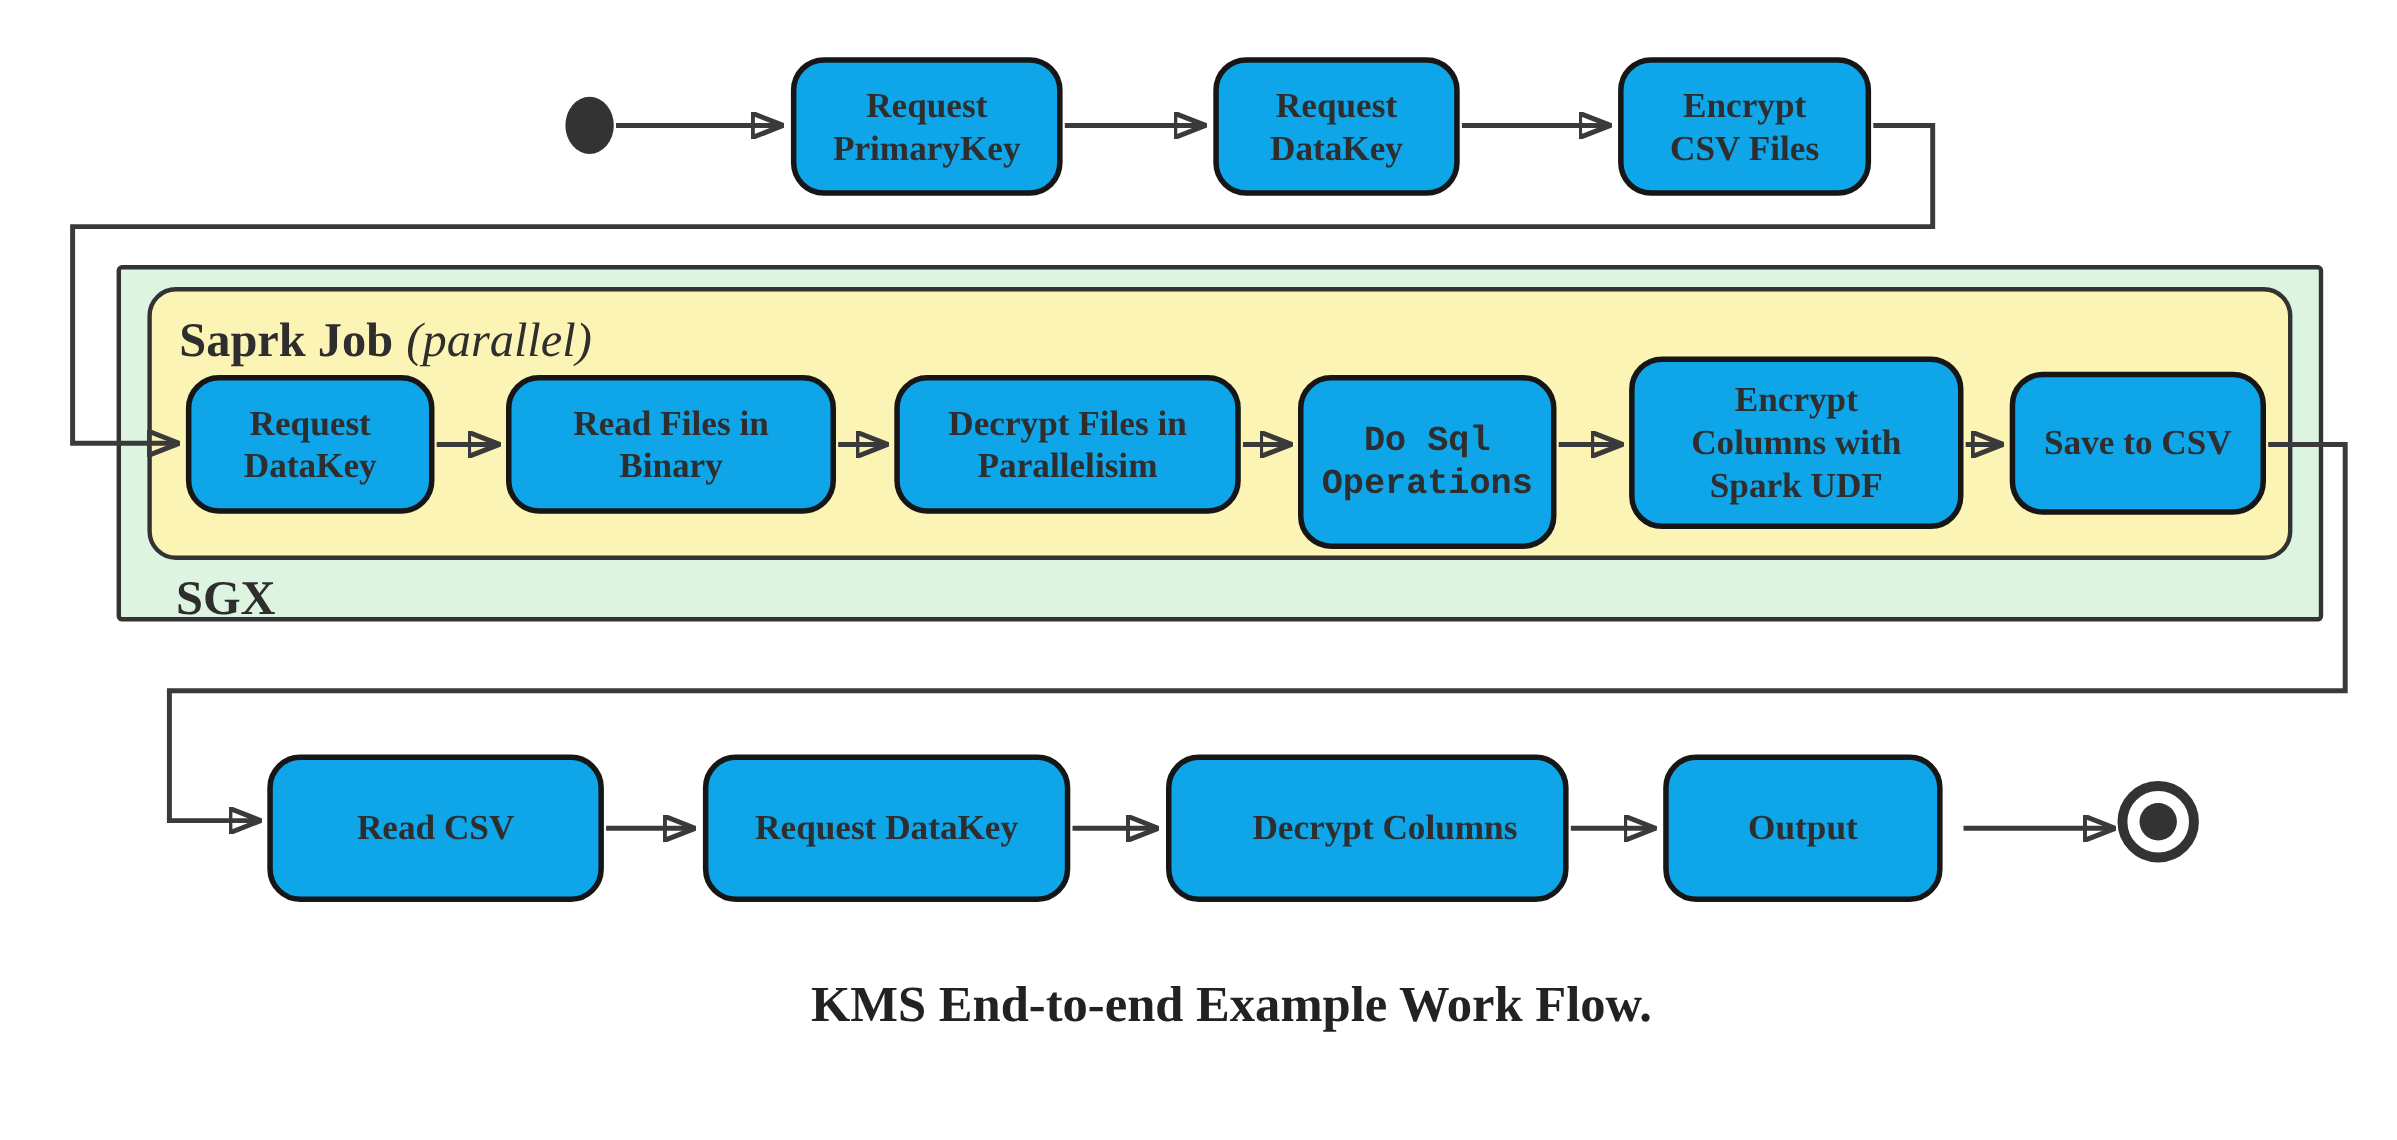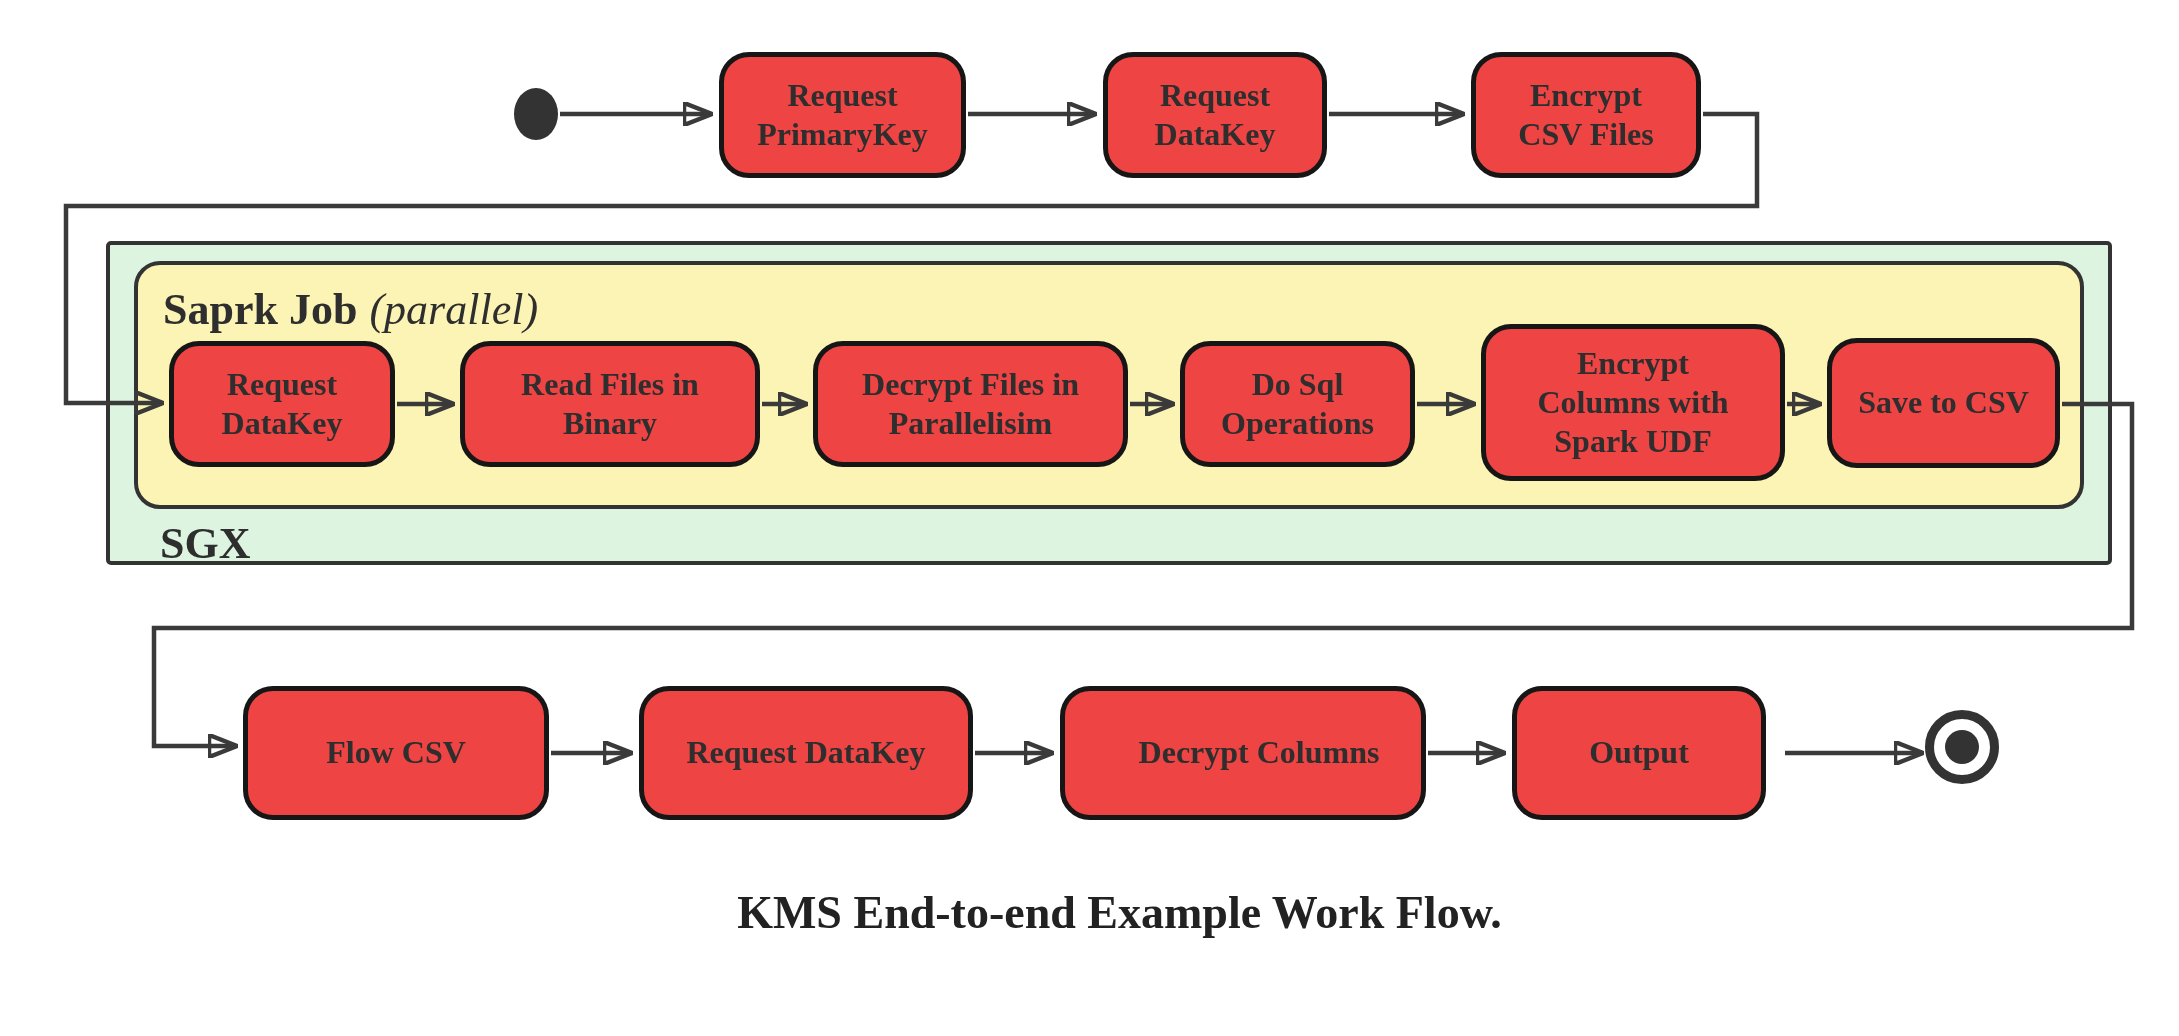--- a/index.html
+++ b/index.html
@@ -35,21 +35,21 @@
   #spark-label{left:163px;top:284px;}
   #spark-label .qualifier{
     font-weight:normal;
     font-style:italic;
     margin-left:12px;
   }
   #sgx-label{left:160px;top:518px;}
   .node{
     position:absolute;
     box-sizing:border-box;
-    background:#ef4444;
+    background:#0ea5e9;
     border:5px solid #161616;
     border-radius:30px;
     display:flex;
     align-items:center;
     justify-content:center;
     text-align:center;
   }
   .node-label{
     color:#2e2e2e;
     font-size:32px;
@@ -153,35 +153,35 @@
 DataKey</span>
   </div>
   <div class="node" style="left:460px;top:341px;width:300px;height:126px;">
     <span class="node-label">Read Files in
 Binary</span>
   </div>
   <div class="node" style="left:813px;top:341px;width:315px;height:126px;">
     <span class="node-label">Decrypt Files in
 Parallelisim</span>
   </div>
-  <div class="node" style="left:1180px;top:341px;width:235px;height:126px;">
+  <div class="node" style="left:1180px;top:341px;width:235px;height:158px;font-family:Liberation Mono, monospace;">
     <span class="node-label">Do Sql
 Operations</span>
   </div>
   <div class="node" style="left:1481px;top:324px;width:304px;height:157px;">
     <span class="node-label">Encrypt
 Columns with
 Spark UDF</span>
   </div>
   <div class="node" style="left:1827px;top:338px;width:233px;height:130px;">
     <span class="node-label">Save to CSV</span>
   </div>
 
   <div class="node" style="left:243px;top:686px;width:306px;height:134px;">
-    <span class="node-label">Flow CSV</span>
+    <span class="node-label">Read CSV</span>
   </div>
   <div class="node" style="left:639px;top:686px;width:334px;height:134px;">
     <span class="node-label">Request DataKey</span>
   </div>
   <div class="node" style="left:1060px;top:686px;width:366px;height:134px;padding-left:32px;">
     <span class="node-label">Decrypt Columns</span>
   </div>
   <div class="node" style="left:1512px;top:686px;width:254px;height:134px;">
     <span class="node-label">Output</span>
   </div>

